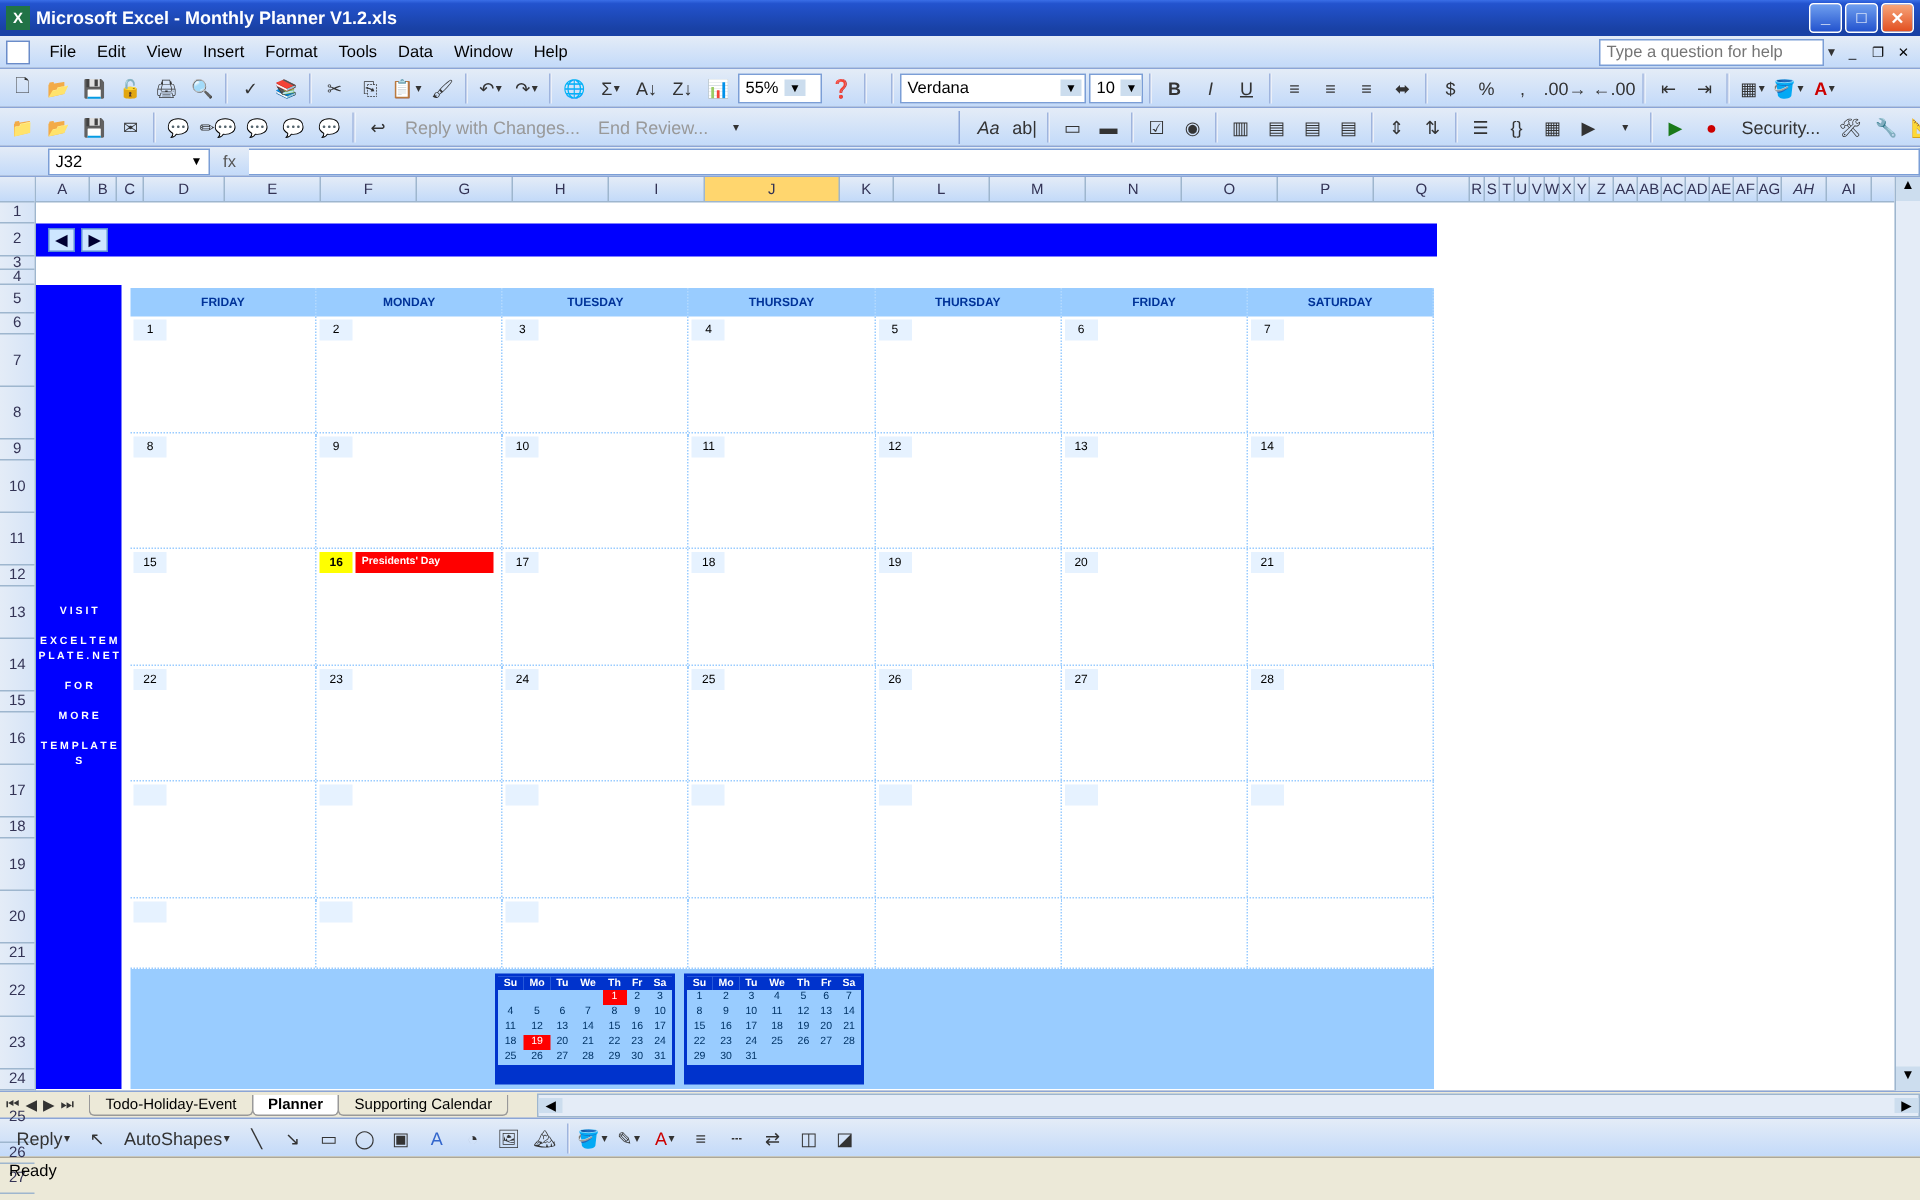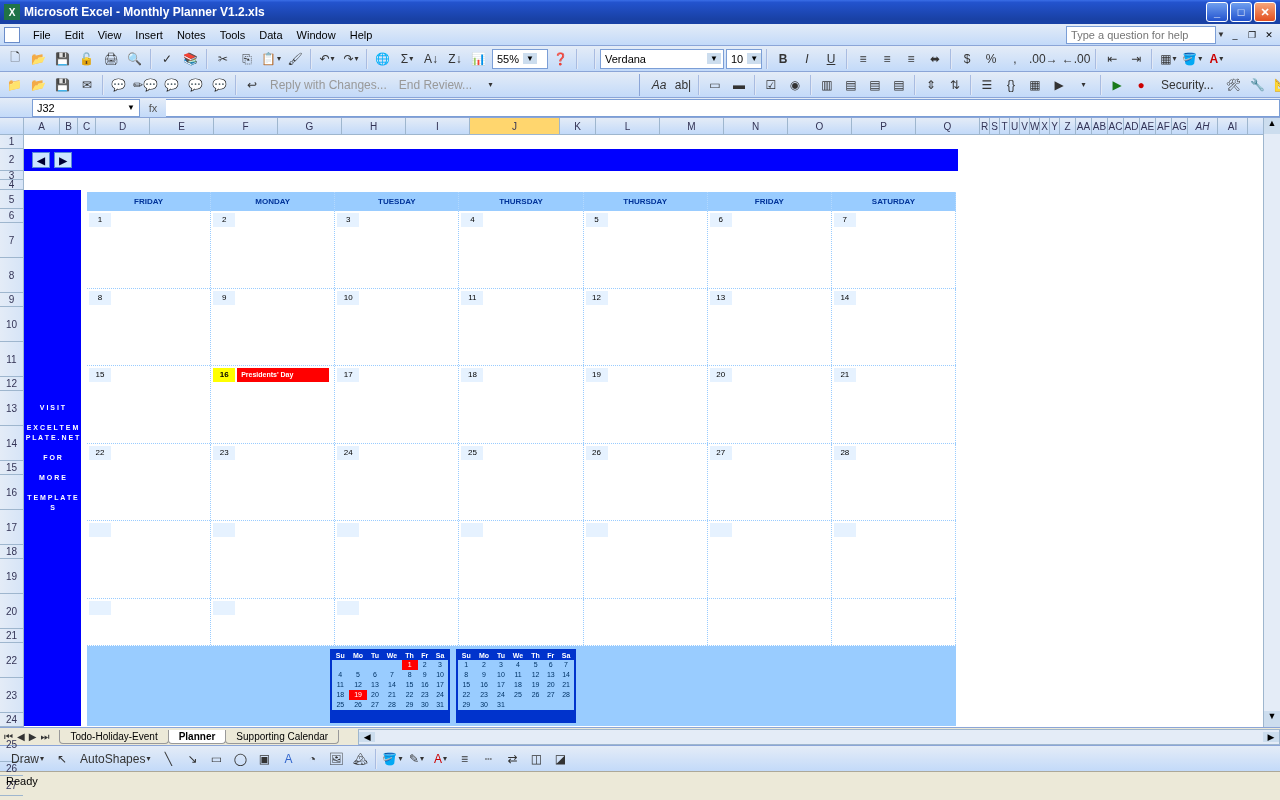--- a/index.html
+++ b/index.html
@@ -107,21 +107,21 @@
 <div class="titlebar">
   <span class="app-icon">X</span>
   <span class="title-text">Microsoft Excel - Monthly Planner V1.2.xls</span>
   <div class="winbtn min">_</div>
   <div class="winbtn max">□</div>
   <div class="winbtn close">✕</div>
 </div>
 
 <div class="menurow">
   <span class="doc-icon"></span>
-  <span id="menus"><span class="mitem">File</span><span class="mitem">Edit</span><span class="mitem">View</span><span class="mitem">Insert</span><span class="mitem">Notes</span><span class="mitem">Tools</span><span class="mitem">Data</span><span class="mitem">Window</span><span class="mitem">Help</span></span>
+  <span id="menus"><span class="mitem">File</span><span class="mitem">Edit</span><span class="mitem">View</span><span class="mitem">Insert</span><span class="mitem">Format</span><span class="mitem">Tools</span><span class="mitem">Data</span><span class="mitem">Window</span><span class="mitem">Help</span></span>
   <span class="spacer"></span>
   <input class="helpbox" placeholder="Type a question for help" style="">
   <span class="tdrop">▼</span>
   <span class="tiny-wc">_</span>
   <span class="tiny-wc">❐</span>
   <span class="tiny-wc">✕</span>
 </div>
 
 <div class="toolbar">
   <div class="tbtn">🗋</div>
@@ -644,21 +644,21 @@
     </div>
   <div class="hscroll">
       <div class="arrow">◀</div>
       <div style="flex:1"></div>
       <div class="arrow">▶</div>
     </div>
 </div>
 
 <div class="drawbar">
   <span class="tbtn" style="width:auto;padding:0 4px">
-      <span>Draw</span>
+      <span>Reply</span>
       <span class="tdrop">▾</span>
     </span>
   <div class="tbtn">↖</div>
   <span class="tbtn" style="width:auto;padding:0 4px">
       <span>AutoShapes</span>
       <span class="tdrop">▾</span>
     </span>
   <div class="tbtn">╲</div>
   <div class="tbtn">↘</div>
   <div class="tbtn">▭</div>

